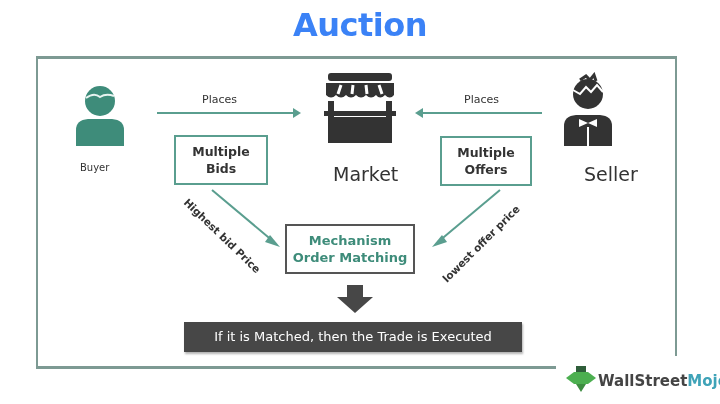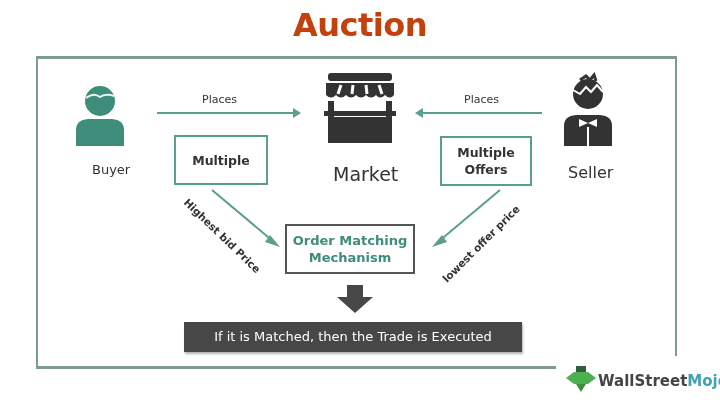--- a/index.html
+++ b/index.html
@@ -1,18 +1,18 @@
 <!DOCTYPE html>
 <html><head>
 <meta charset="utf-8">
 <style>
   html,body{margin:0;padding:0;background:#fff;}
   body{width:720px;height:404px;position:relative;overflow:hidden;font-family:"DejaVu Sans",sans-serif;}
   .abs{position:absolute;}
-  .title{left:0;width:720px;top:6px;text-align:center;font-size:32px;font-weight:bold;color:#c2410c;letter-spacing:-0.5px;}
+  .title{left:0;width:720px;top:6px;text-align:center;font-size:32px;font-weight:bold;color:#3b82f6;letter-spacing:-0.5px;}
   .frame-top{left:36px;top:56px;width:641px;height:3px;background:#7d9a93;}
   .frame-left{left:36px;top:56px;width:2px;height:312px;background:#7d9a93;}
   .frame-right{left:675px;top:56px;width:2px;height:300px;background:#7d9a93;}
   .frame-bottom{left:36px;top:366px;width:520px;height:3px;background:#7d9a93;}
   .lbl{font-size:12px;font-weight:normal;color:#333;}
   .box{border:2px solid #5a9e8f;background:#fff;text-align:center;font-weight:bold;font-size:12.5px;color:#333;line-height:17px;box-sizing:border-box;display:flex;flex-direction:column;justify-content:center;}
   .omm{border:2px solid #555;color:#3e8c7a;font-size:13px;}
   .result{left:184px;top:322px;width:338px;height:30px;background:#474747;color:#fff;font-weight:normal;font-size:13px;text-align:center;line-height:30px;box-shadow:1px 2px 2px rgba(0,0,0,.3);}
   .diag{font-size:10.5px;font-weight:bold;color:#333;white-space:nowrap;}
   .logo-text{font-size:15px;font-weight:bold;color:#444;}
@@ -26,31 +26,31 @@
 <div class="abs frame-top"></div>
 <div class="abs frame-left"></div>
 <div class="abs frame-right"></div>
 <div class="abs frame-bottom"></div>
 
 <svg class="abs" style="left:72px;top:84px" width="56" height="62">
   <circle cx="28" cy="17" r="15" fill="#3e8c7a"></circle>
   <path d="M14 14 Q22 8 28 13 Q34 9 42 12" stroke="#e8f3f0" stroke-width="2" fill="none"></path>
   <path d="M4 62 L4 46 Q4 36 16 35 L40 35 Q52 36 52 46 L52 62 Z" fill="#3e8c7a"></path>
 </svg>
-<div class="abs lbl" style="left:92px;top:162px;font-size:13px">Buyer</div>
+<div class="abs lbl" style="left:80px;top:162px;font-size:10px">Buyer</div>
 
 <svg class="abs" style="left:560px;top:72px" width="56" height="74">
   <circle cx="28" cy="22" r="15" fill="#333"></circle>
   <path d="M13 18 L20 22 L26 15 L31 20 L37 13 L43 20" stroke="#fff" stroke-width="2" fill="none"></path>
   <path d="M20 8 L26 4 L30 8 L34 3 L36 9" stroke="#333" stroke-width="3" fill="none"></path>
   <path d="M4 74 L4 54 Q4 44 16 43 L40 43 Q52 44 52 54 L52 74 Z" fill="#333"></path>
   <path d="M19 47 L28 51 L37 47 L37 55 L28 51 L19 55 Z" fill="#fff"></path>
   <rect x="27" y="55" width="2" height="19" fill="#fff"></rect>
 </svg>
-<div class="abs lbl" style="left:568px;top:163px;font-size:16px">Seller</div>
+<div class="abs lbl" style="left:584px;top:163px;font-size:19px">Seller</div>
 
 <svg class="abs" style="left:322px;top:73px" width="76" height="70">
   <rect x="6" y="0" width="64" height="8" rx="3" fill="#333"></rect>
   <path d="M4 10 L72 10 L72 22 Q68 27 63 22 Q58 27 54 22 Q49 27 44 22 Q39 27 34 22 Q29 27 24 22 Q19 27 14 22 Q9 27 4 22 Z" fill="#333"></path>
   <path d="M19 12 L16 21 M31 12 L30 21 M44 12 L45 21 M57 12 L60 21" stroke="#fff" stroke-width="3"></path>
   <rect x="6" y="28" width="6" height="24" fill="#333"></rect>
   <rect x="64" y="28" width="6" height="24" fill="#333"></rect>
   <rect x="2" y="38" width="72" height="5" fill="#333"></rect>
   <rect x="6" y="44" width="64" height="26" fill="#333"></rect>
 </svg>
@@ -62,28 +62,29 @@
   <path d="M136 1 L144 6 L136 11 Z" fill="#5a9e8f"></path>
 </svg>
 <div class="abs lbl" style="left:464px;top:93px;font-size:11px">Places</div>
 <svg class="abs" style="left:414px;top:107px" width="130" height="12">
   <line x1="8" y1="6" x2="128" y2="6" stroke="#5a9e8f" stroke-width="2"></line>
   <path d="M9 1 L1 6 L9 11 Z" fill="#5a9e8f"></path>
 </svg>
 
 <div class="abs box" style="left:174px;top:135px;width:94px;height:50px">
   <div>Multiple</div>
+  <div>Bids</div>
 </div>
 <div class="abs box" style="left:440px;top:136px;width:92px;height:50px">
   <div>Multiple</div>
   <div>Offers</div>
 </div>
 <div class="abs box omm" style="left:285px;top:224px;width:130px;height:50px">
+  <div>Mechanism</div>
   <div>Order Matching</div>
-  <div>Mechanism</div>
 </div>
 
 <svg class="abs" style="left:208px;top:188px" width="76" height="62">
   <line x1="4" y1="2" x2="66" y2="54" stroke="#5a9e8f" stroke-width="2"></line>
   <path d="M62 47 L72 59 L57 54 Z" fill="#5a9e8f"></path>
 </svg>
 <svg class="abs" style="left:428px;top:188px" width="76" height="62">
   <line x1="72" y1="2" x2="10" y2="54" stroke="#5a9e8f" stroke-width="2"></line>
   <path d="M14 47 L4 59 L19 54 Z" fill="#5a9e8f"></path>
 </svg>

